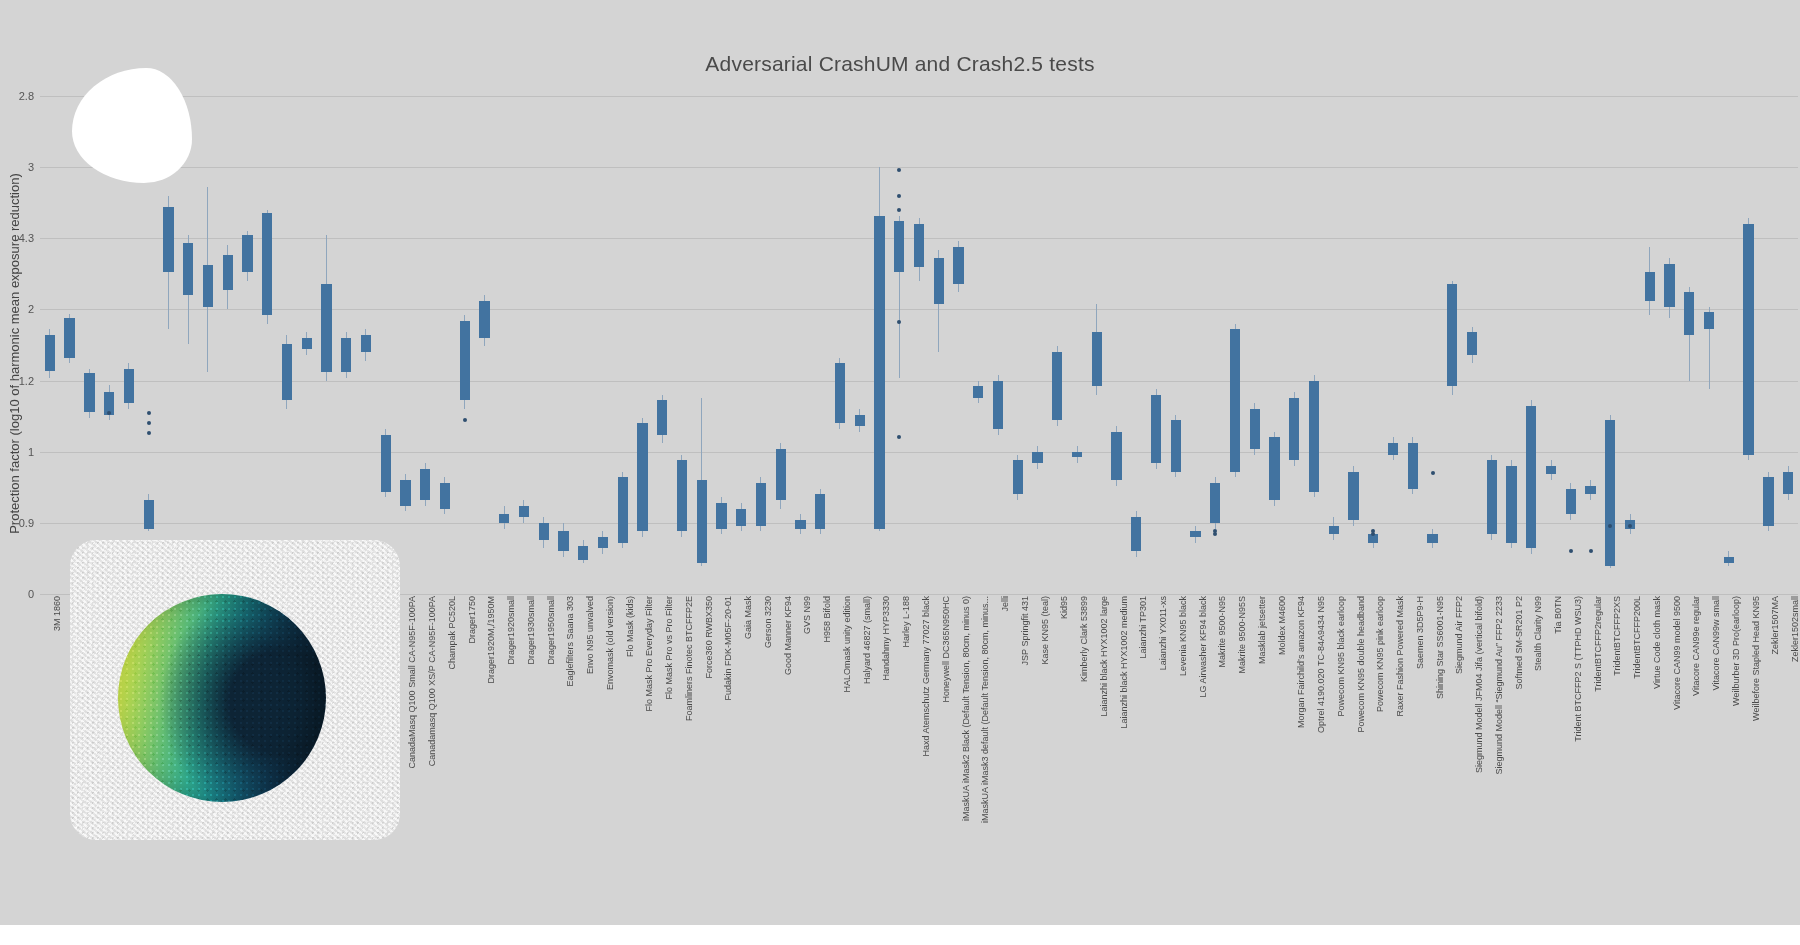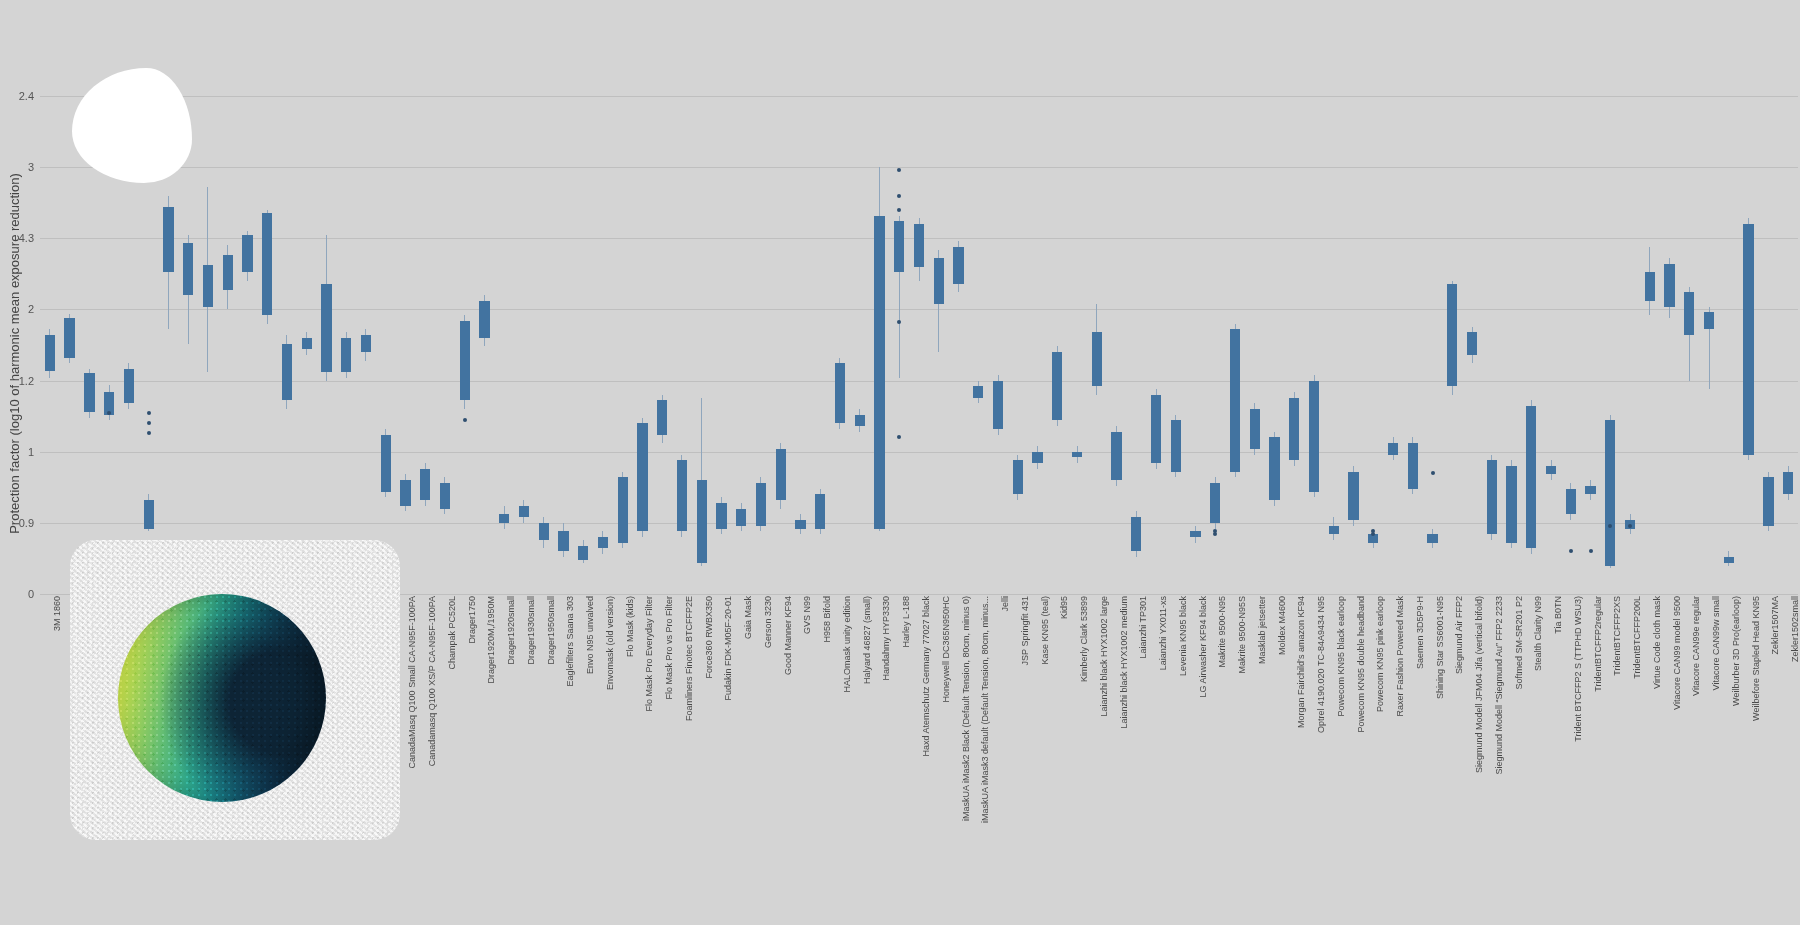--- a/index.html
+++ b/index.html
@@ -174,20 +174,21 @@
     background: #ffffff;
   }
 </style>
 </head>
 <body>
 
 <div id="stage">
 
   <div id="chart-panel">
 
+    <div id="chart-title">Adversarial CrashUM and Crash2.5 tests</div>
 
     <div id="plot">
       <div id="y-axis-label">Protection factor (log10 of harmonic mean exposure reduction)</div>
       <div id="gridlines">
           <div class="gridline" style="top: 498px;"></div>
           <div class="gridline" style="top: 426.857px;"></div>
           <div class="gridline" style="top: 355.714px;"></div>
           <div class="gridline" style="top: 284.571px;"></div>
           <div class="gridline" style="top: 213.429px;"></div>
           <div class="gridline" style="top: 142.286px;"></div>
@@ -195,21 +196,21 @@
           <div class="gridline" style="top: 0px;"></div>
         </div>
       <div id="yticks">
           <div class="ytick" style="top: 498px;">0</div>
           <div class="ytick" style="top: 426.857px;">0.9</div>
           <div class="ytick" style="top: 355.714px;">1</div>
           <div class="ytick" style="top: 284.571px;">1.2</div>
           <div class="ytick" style="top: 213.429px;">2</div>
           <div class="ytick" style="top: 142.286px;">4.3</div>
           <div class="ytick" style="top: 71.1429px;">3</div>
-          <div class="ytick" style="top: 0px;">2.4</div>
+          <div class="ytick" style="top: 0px;">2.8</div>
         </div>
       <div id="marks">
           <div class="wick" style="left: 9.3764px; top: 233.349px; height: 48.3771px; background: rgb(143, 166, 189);"></div>
           <div class="box" style="left: 4.74067px; top: 239.04px; width: 10.2715px; height: 35.5714px; background: rgb(66, 115, 160);"></div>
           <div class="wick" style="left: 29.1292px; top: 217.697px; height: 49.8px; background: rgb(143, 166, 189);"></div>
           <div class="box" style="left: 24.4935px; top: 221.966px; width: 10.2715px; height: 39.84px; background: rgb(66, 115, 160);"></div>
           <div class="wick" style="left: 48.882px; top: 273.189px; height: 48.3771px; background: rgb(143, 166, 189);"></div>
           <div class="box" style="left: 44.2463px; top: 277.457px; width: 10.2715px; height: 38.4171px; background: rgb(66, 115, 160);"></div>
           <div class="wick" style="left: 68.6348px; top: 288.84px; height: 35.5714px; background: rgb(143, 166, 189);"></div>
           <div class="box" style="left: 63.9991px; top: 295.954px; width: 10.2715px; height: 22.7657px; background: rgb(66, 115, 160);"></div>

